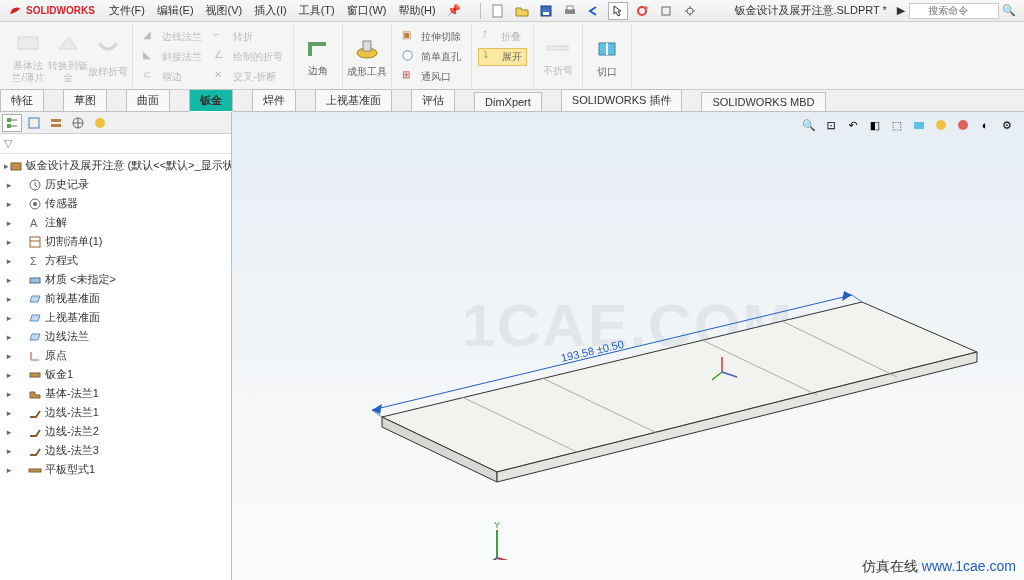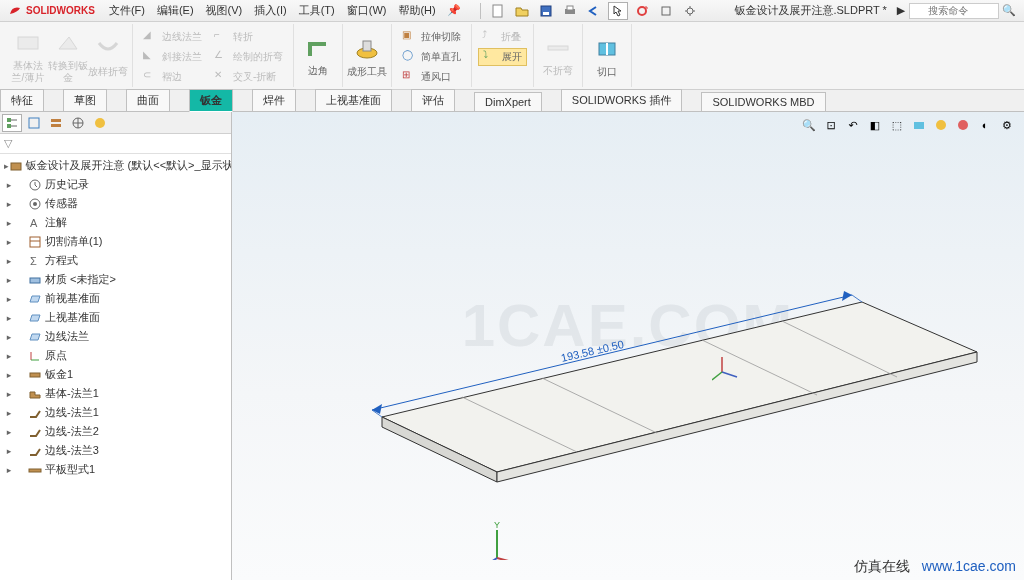--- a/index.html
+++ b/index.html
@@ -521,17 +521,17 @@
     <svg class="triad" width="50" height="50">
       <line x1="15" y1="38" x2="15" y2="10" stroke="#40a040" stroke-width="2"></line>
       <text x="12" y="8" fill="#40a040" font-size="9">Y</text>
       <line x1="15" y1="38" x2="42" y2="45" stroke="#c04040" stroke-width="2"></line>
       <text x="44" y="48" fill="#c04040" font-size="9">X</text>
       <line x1="15" y1="38" x2="0" y2="48" stroke="#4060c0" stroke-width="2"></line>
       <text x="-2" y="48" fill="#4060c0" font-size="9">Z</text>
     </svg>
 
     <div class="footer-link">
-      <span style="color:#333;margin-right:8px;">仿真在线</span>
+      <span style="color:#333;">仿真在线</span>
       <span>www.1cae.com</span>
     </div>
   </div>
 </div>
 
 </body></html>

